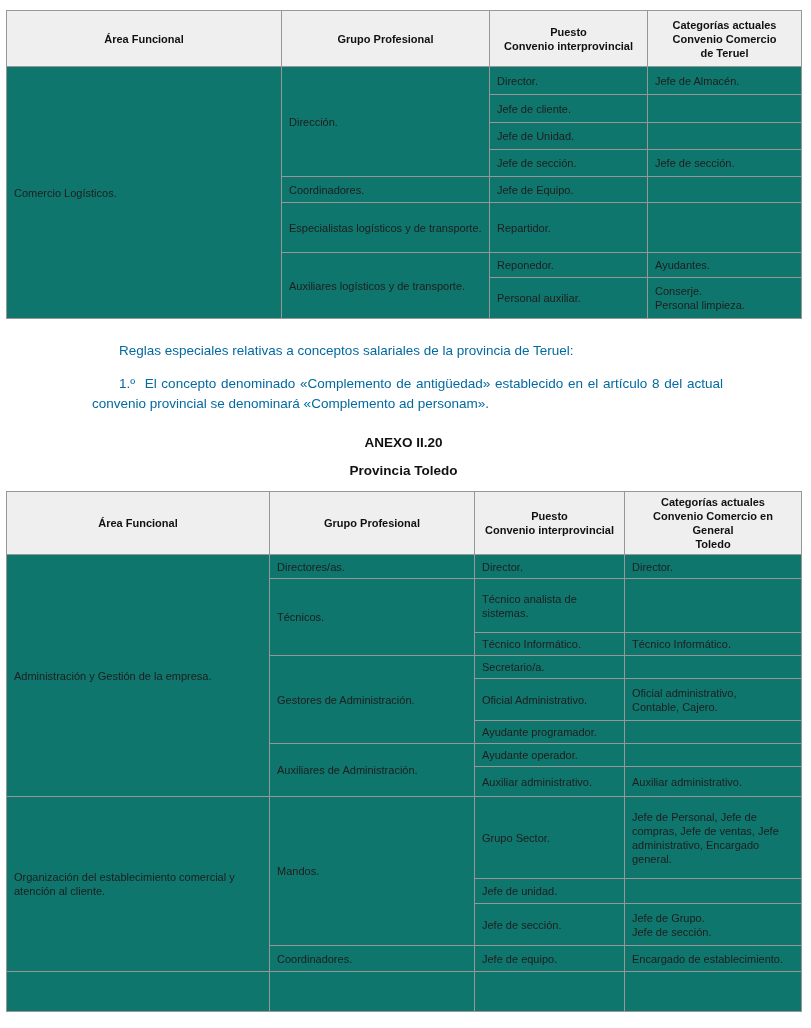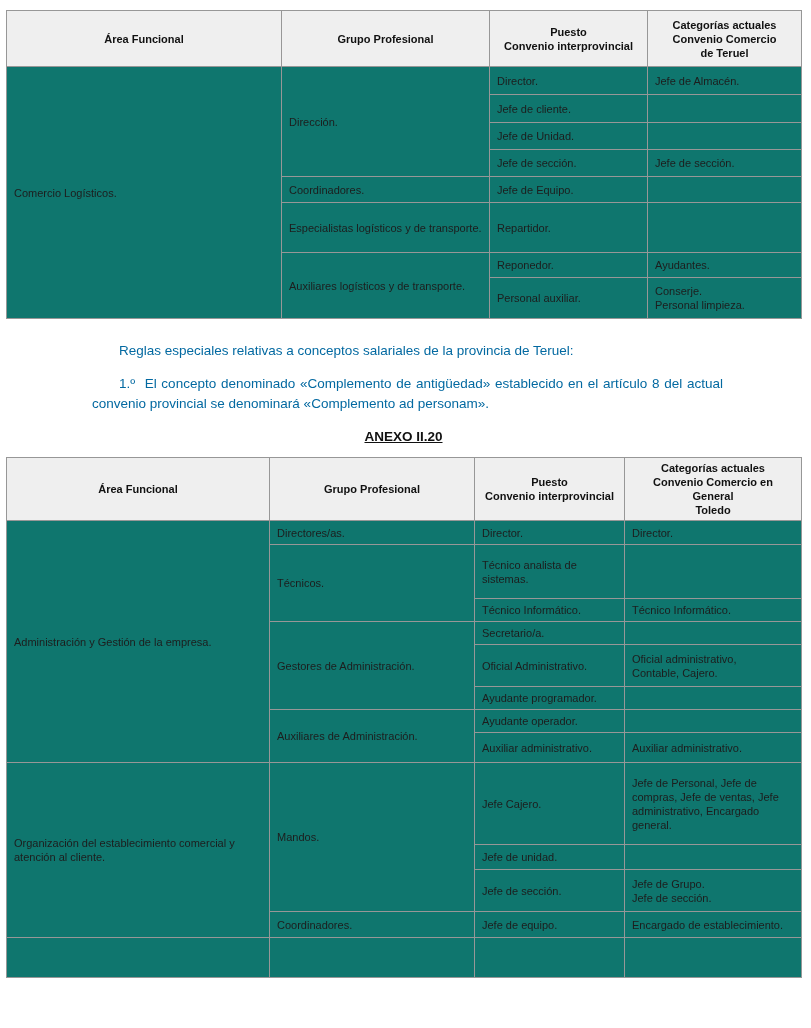--- a/index.html
+++ b/index.html
@@ -55,21 +55,21 @@
   .rule-first { margin-top: 13px; }
 
   .center-title {
     width: 795px;
     margin-left: 6px;
     text-align: center;
     font-weight: bold;
     font-size: 13.5px;
     color: #111;
   }
-  #anexo-title { margin-top: 15px; text-decoration: underline; }
+  #anexo-title { margin-top: 21px; }
   #provincia-title { margin-top: 13px; }
   #table-toledo { margin-top: 13px; }
 </style>
 </head>
 <body>
 
 <div class="doc">
 
   <table class="cat-table" id="table-teruel">
     <colgroup>
@@ -130,20 +130,21 @@
       </tr>
     </tbody>
   </table>
 
   <div class="text-block">
     <p class="reglas">Reglas especiales relativas a conceptos salariales de la provincia de Teruel:</p>
     <p class="rule rule-first">1.º&nbsp;&nbsp;El concepto denominado «Complemento de antigüedad» establecido en el artículo 8 del actual convenio provincial se denominará «Complemento ad personam».</p>
   </div>
 
   <div class="center-title" id="anexo-title">ANEXO II.20</div>
+  <div class="center-title" id="provincia-title">Provincia Toledo</div>
 
   <table class="cat-table" id="table-toledo">
     <colgroup>
       <col style="width:263px">
         <col style="width:205px">
         <col style="width:150px">
         <col style="width:177px">
     </colgroup>
     <thead>
       <tr>
@@ -191,21 +192,21 @@
         <td>Ayudante operador.</td>
         <td></td>
       </tr>
       <tr style="height:30px">
         <td>Auxiliar administrativo.</td>
         <td>Auxiliar administrativo.</td>
       </tr>
       <tr style="height:82px">
         <td rowspan="4">Organización del establecimiento comercial y atención al cliente.</td>
         <td rowspan="3">Mandos.</td>
-        <td>Jefe Cajero.</td>
+        <td>Grupo Sector.</td>
         <td>Jefe de Personal, Jefe de compras, Jefe de ventas, Jefe administrativo, Encargado general.</td>
       </tr>
       <tr style="height:25px">
         <td>Jefe de unidad.</td>
         <td></td>
       </tr>
       <tr style="height:42px">
         <td>Jefe de sección.</td>
         <td>Jefe de Grupo.
 Jefe de sección.</td>

